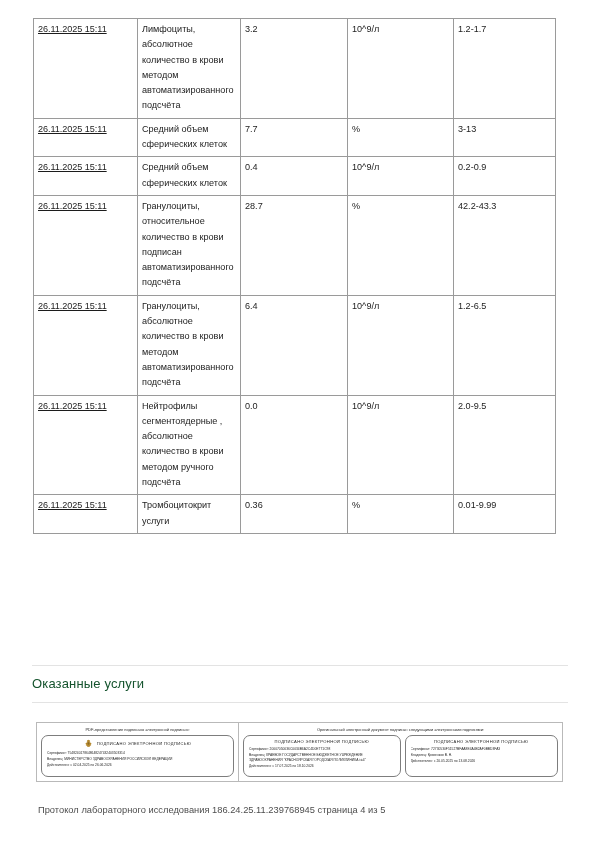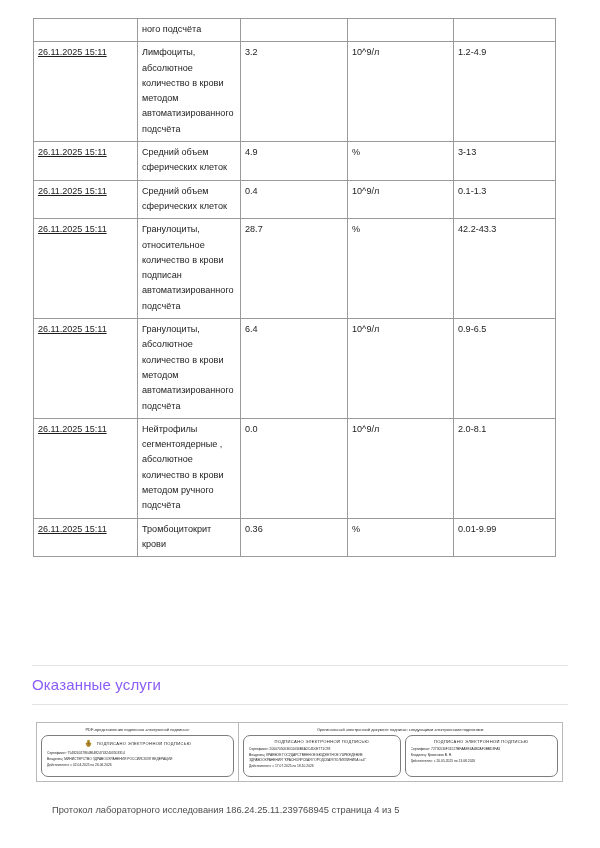--- a/index.html
+++ b/index.html
@@ -58,22 +58,22 @@
     left: 32px;
     top: 665px;
     width: 536px;
   }
   .rule {
     height: 1px;
     background: #e3e3e3;
     width: 100%;
   }
   .services-title {
-    font-size: 15px;
-    color: #8b5cf6;
+    font-size: 13px;
+    color: #14532d;
     padding: 10px 0 11px 0;
     letter-spacing: 0.15px;
   }
 
   
   .sig-area {
     position: absolute;
     left: 36px;
     top: 722px;
     width: 527px;
@@ -140,21 +140,21 @@
     letter-spacing: 0.01px;
     word-break: break-all;
     overflow: hidden;
   }
   .sig-line + .sig-line { margin-top: 1.2px; }
   .sig-line.owner { word-break: normal; overflow-wrap: break-word; }
 
   
   .footer {
     position: absolute;
-    left: 52px;
+    left: 38px;
     top: 805px;
     font-size: 9.3px;
     color: #4d4d4d;
     letter-spacing: 0.01px;
     white-space: nowrap;
   }
 </style>
 </head>
 <body>
 
@@ -162,71 +162,64 @@
   <table class="results">
     <colgroup>
       <col class="c-date">
         <col class="c-name">
         <col class="c-val">
         <col class="c-unit">
         <col class="c-ref">
     </colgroup>
     <tbody>
       <tr>
-        <td class="cell-date"></td>
-        <td class="cell-name">ного подсчёта</td>
-        <td class="cell-value"></td>
-        <td class="cell-unit"></td>
-        <td class="cell-ref"></td>
-      </tr>
-      <tr>
         <td class="cell-date">26.11.2025 15:11</td>
         <td class="cell-name">Лимфоциты, абсолютное количество в крови методом автоматизированного подсчёта</td>
         <td class="cell-value">3.2</td>
         <td class="cell-unit">10^9/л</td>
-        <td class="cell-ref">1.2-4.9</td>
+        <td class="cell-ref">1.2-1.7</td>
       </tr>
       <tr>
         <td class="cell-date">26.11.2025 15:11</td>
         <td class="cell-name">Средний объем сферических клеток</td>
-        <td class="cell-value">4.9</td>
+        <td class="cell-value">7.7</td>
         <td class="cell-unit">%</td>
         <td class="cell-ref">3-13</td>
       </tr>
       <tr>
         <td class="cell-date">26.11.2025 15:11</td>
         <td class="cell-name">Средний объем сферических клеток</td>
         <td class="cell-value">0.4</td>
         <td class="cell-unit">10^9/л</td>
-        <td class="cell-ref">0.1-1.3</td>
+        <td class="cell-ref">0.2-0.9</td>
       </tr>
       <tr>
         <td class="cell-date">26.11.2025 15:11</td>
         <td class="cell-name">Гранулоциты, относительное количество в крови подписан автоматизированного подсчёта</td>
         <td class="cell-value">28.7</td>
         <td class="cell-unit">%</td>
         <td class="cell-ref">42.2-43.3</td>
       </tr>
       <tr>
         <td class="cell-date">26.11.2025 15:11</td>
         <td class="cell-name">Гранулоциты, абсолютное количество в крови методом автоматизированного подсчёта</td>
         <td class="cell-value">6.4</td>
         <td class="cell-unit">10^9/л</td>
-        <td class="cell-ref">0.9-6.5</td>
+        <td class="cell-ref">1.2-6.5</td>
       </tr>
       <tr>
         <td class="cell-date">26.11.2025 15:11</td>
         <td class="cell-name">Нейтрофилы сегментоядерные , абсолютное количество в крови методом ручного подсчёта</td>
         <td class="cell-value">0.0</td>
         <td class="cell-unit">10^9/л</td>
-        <td class="cell-ref">2.0-8.1</td>
-      </tr>
-      <tr>
-        <td class="cell-date">26.11.2025 15:11</td>
-        <td class="cell-name">Тромбоцитокрит крови</td>
+        <td class="cell-ref">2.0-9.5</td>
+      </tr>
+      <tr>
+        <td class="cell-date">26.11.2025 15:11</td>
+        <td class="cell-name">Тромбоцитокрит услуги</td>
         <td class="cell-value">0.36</td>
         <td class="cell-unit">%</td>
         <td class="cell-ref">0.01-9.99</td>
       </tr>
     </tbody>
   </table>
 </div>
 
 <div class="services-section">
   <div class="rule"></div>

